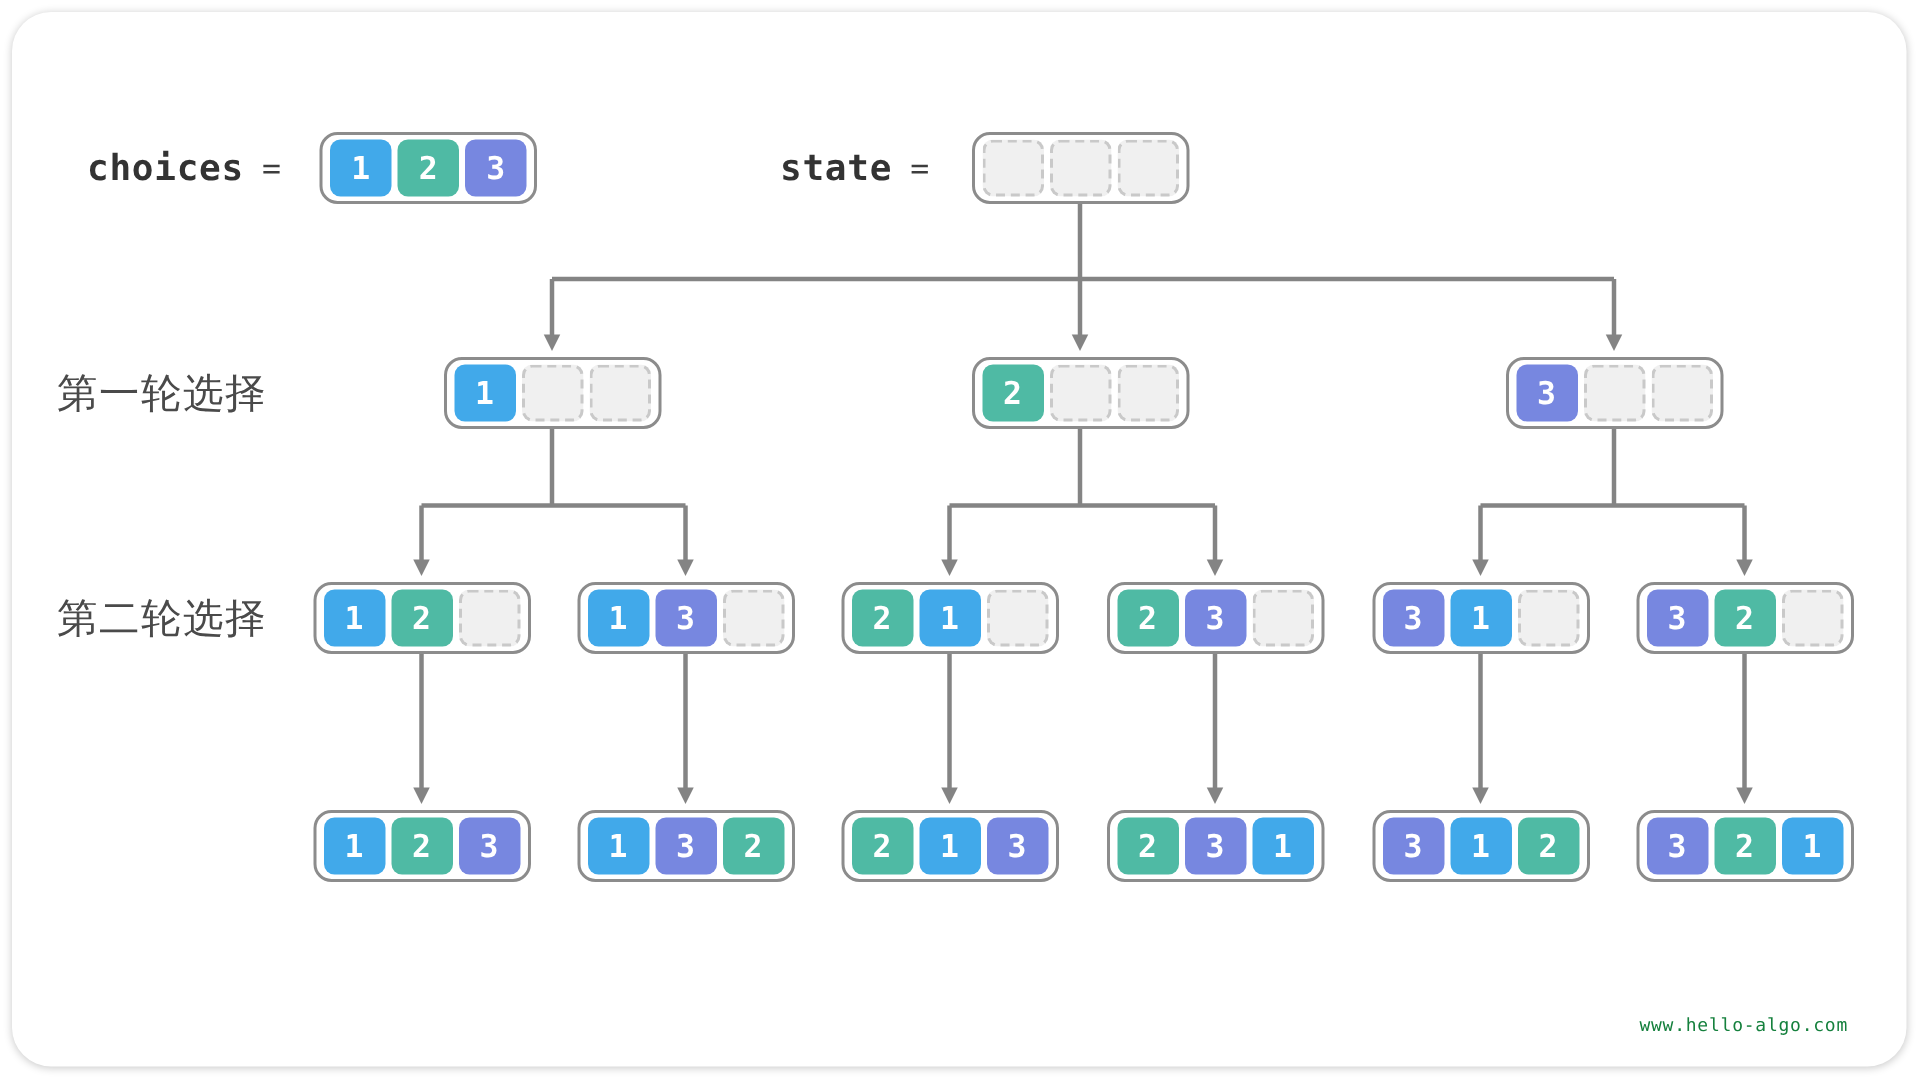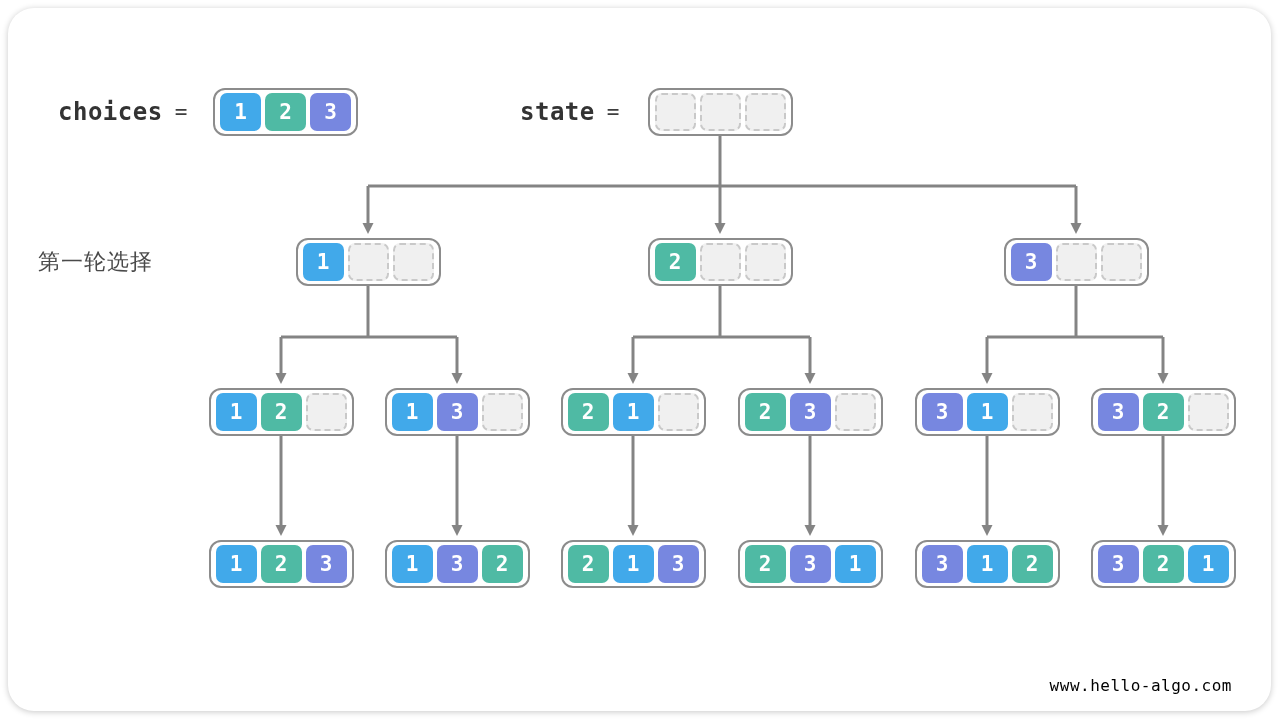--- a/index.html
+++ b/index.html
@@ -69,33 +69,33 @@
     color: #333333;
     white-space: nowrap;
   }
   .eq-label .kw { font-weight: bold; letter-spacing: 0.5px; }
   .eq-label .eq { font-weight: normal; font-size: 21px; color: #3d3d3d; }
   .row-label {
     position: absolute;
     height: 48px;
     display: flex;
     align-items: center;
-    font-size: 22px;
+    font-size: 27px;
     font-weight: 500;
     color: #4a4a4a;
     letter-spacing: 1px;
     white-space: nowrap;
   }
   .watermark {
     position: absolute;
     right: 39px;
     top: 668px;
     font-family: "DejaVu Sans Mono", monospace;
-    font-size: 16px;
-    color: #000000;
+    font-size: 12px;
+    color: #15803d;
     letter-spacing: 0.5px;
     text-align: center;
   }
 </style>
 </head>
 <body>
 
 <div class="card">
 
   <svg id="connectors" width="1263" height="703" viewBox="0 0 1263 703">
@@ -157,20 +157,21 @@
   </div>
   <div id="state-box">
       <div class="box" style="left: 639.5px; top: 80px;">
         <div class="cell empty"></div>
         <div class="cell empty"></div>
         <div class="cell empty"></div>
       </div>
     </div>
 
   <div class="row-label" style="left:30px; top:230px;">第一轮选择</div>
+  <div class="row-label" style="left:30px; top:380px;">第二轮选择</div>
 
   <div id="boxes-layer">
       <div class="box" style="left: 287.5px; top: 230px;">
         <div class="cell" style="background: rgb(65, 169, 234);">1</div>
         <div class="cell empty"></div>
         <div class="cell empty"></div>
       </div>
       <div class="box" style="left: 639.5px; top: 230px;">
         <div class="cell" style="background: rgb(79, 186, 164);">2</div>
         <div class="cell empty"></div>

